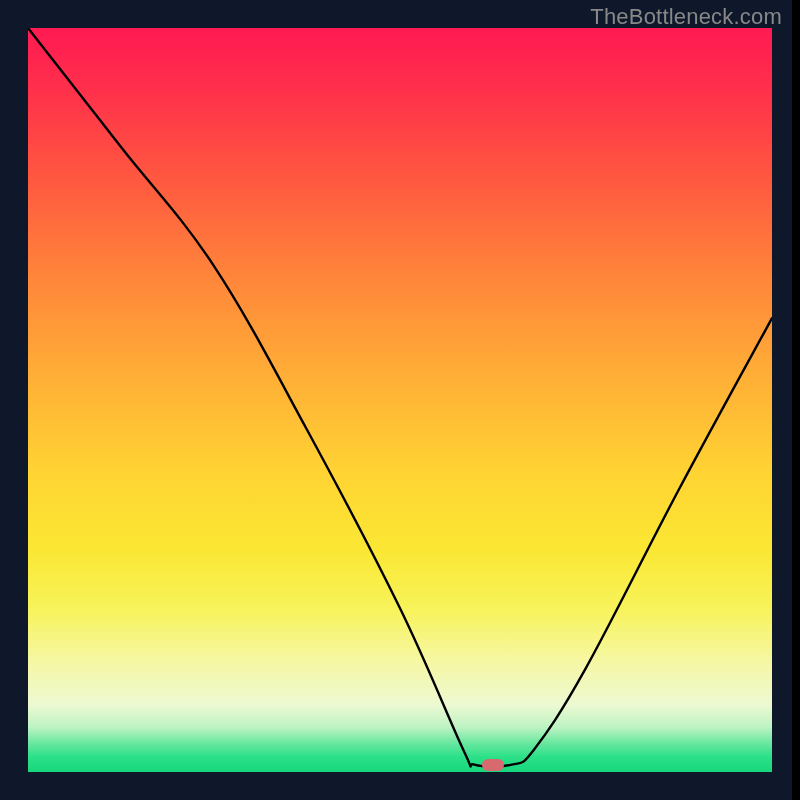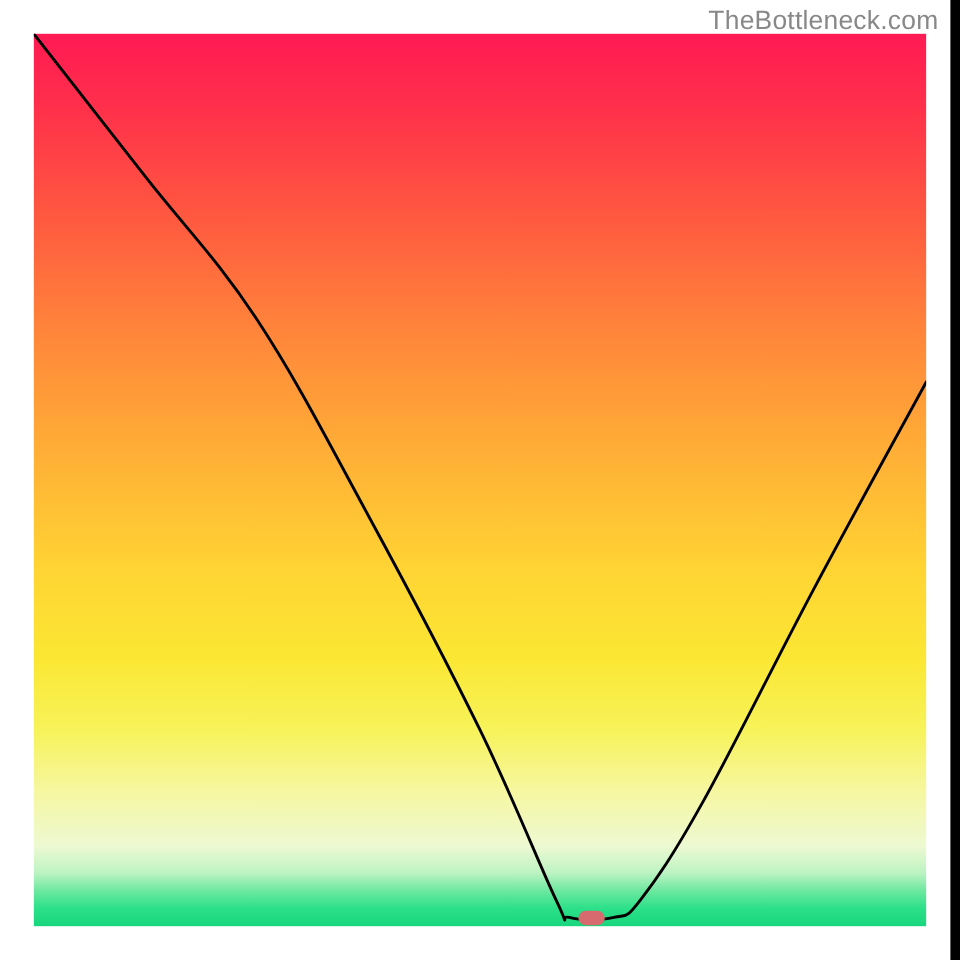--- a/index.html
+++ b/index.html
@@ -8,21 +8,21 @@
     width: 800px;
     height: 800px;
     background: #000;
     overflow: hidden;
     font-family: Arial, Helvetica, sans-serif;
   }
   .frame {
     position: relative;
     width: 792px;
     height: 800px;
-    background: #ffffff;
+    background: #0f172a;
   }
   .watermark {
     position: absolute;
     top: 4px;
     right: 10px;
     color: #888;
     font-size: 22px;
     font-weight: 500;
     letter-spacing: 0.2px;
     z-index: 5;

